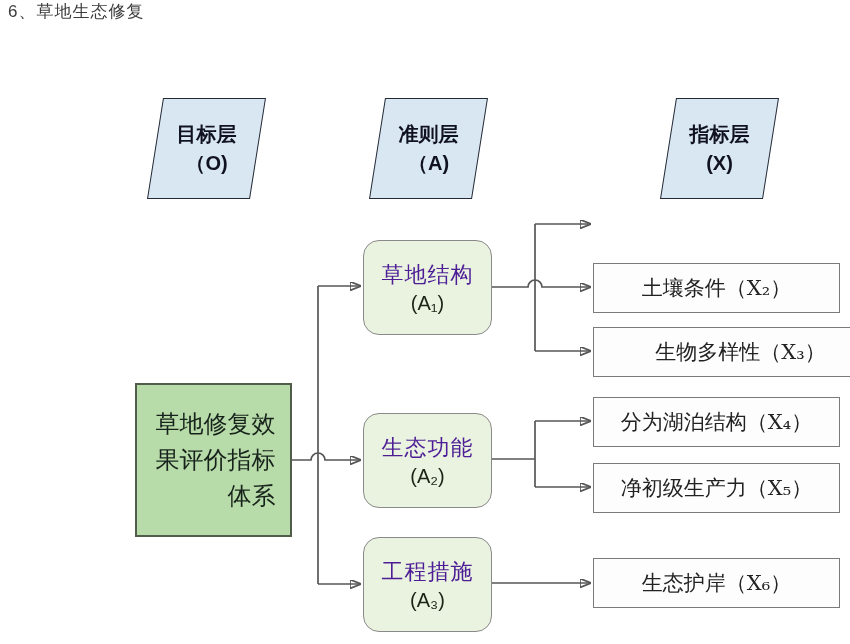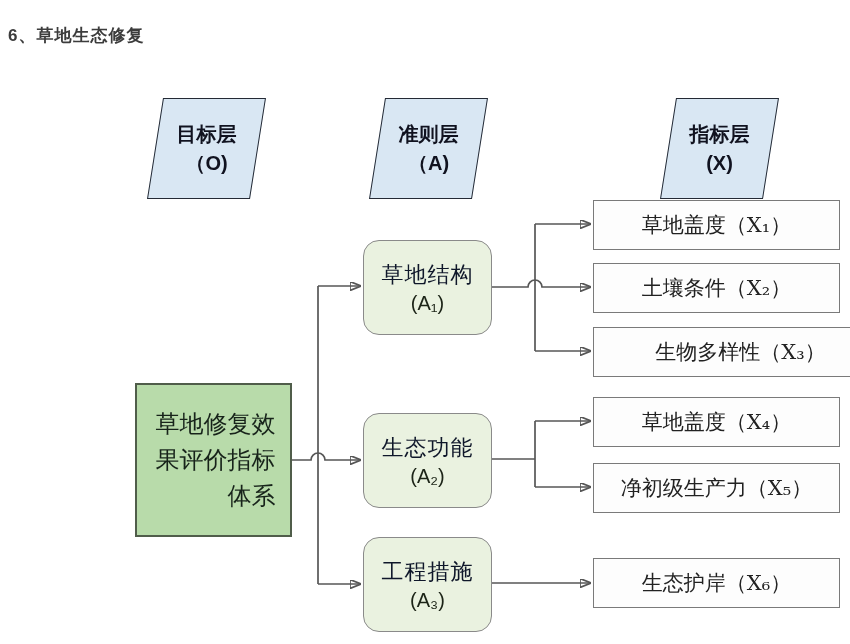--- a/index.html
+++ b/index.html
@@ -5,22 +5,22 @@
   html,body{margin:0;padding:0;background:#ffffff;}
   .stage{
     position:relative;
     width:850px;height:644px;
     background:#ffffff;
     font-family:"Liberation Sans","DejaVu Sans",sans-serif;
     overflow:hidden;
   }
   
   .heading1{
-    position:absolute;left:8px;top:24px;
-    font-size:17px;font-weight:bold;color:#3c3c3c;
+    position:absolute;left:8px;top:0;
+    font-size:17px;font-weight:normal;color:#3c3c3c;
     letter-spacing:1px;white-space:nowrap;
   }
   .heading2{
     position:absolute;left:30px;top:33px;
     font-size:17px;font-weight:bold;color:#3c3c3c;
     letter-spacing:1px;white-space:nowrap;
   }
   
   svg.wires{position:absolute;left:0;top:0;z-index:0;}
   svg.wires path{fill:none;stroke:#565656;stroke-width:1.7px;}
@@ -50,21 +50,21 @@
     font-size:24px;line-height:36px;color:#17231a;
     word-break:break-all;
   }
   
   .crit-box{
     position:absolute;left:363px;width:127px;height:93px;
     background:#eaf2e0;border:1.6px solid #8a8a8a;border-radius:16px;
     display:flex;flex-direction:column;align-items:center;justify-content:center;
     z-index:1;
   }
-  .crit-label{font-size:22px;color:#0f172a;line-height:30px;letter-spacing:1px;}
+  .crit-label{font-size:22px;color:#4c1d95;line-height:30px;letter-spacing:1px;}
   .crit-symbol{font-size:20px;color:#1c2417;line-height:26px;}
   
   .ind-box{
     position:absolute;left:593px;width:245px;height:48px;
     background:#fdfdfd;border:1.5px solid #7a7a7a;
     display:flex;align-items:center;justify-content:center;
     z-index:1;
   }
   .ind-text{
     font-family:"DejaVu Serif","Liberation Serif",serif;
@@ -135,31 +135,28 @@
   </div>
   <div class="crit-box" style="top:537px;">
     <span class="crit-label">工程措施</span>
     <span class="crit-symbol">(A₃)</span>
   </div>
   <div class="crit-box" style="top:413px;">
     <span class="crit-label">生态功能</span>
     <span class="crit-symbol">(A₂)</span>
   </div>
 
-  <div class="ind-box" style="top:200px;">
-    <span class="ind-text">草地盖度（X₁）</span>
-  </div>
   <div class="ind-box" style="top:263px;">
     <span class="ind-text">土壤条件（X₂）</span>
   </div>
   <div class="ind-box" style="top:327px;padding-left:24px;">
     <span class="ind-text">生物多样性（X₃）</span>
   </div>
   <div class="ind-box" style="top:397px;">
-    <span class="ind-text">草地盖度（X₄）</span>
+    <span class="ind-text">分为湖泊结构（X₄）</span>
   </div>
   <div class="ind-box" style="top:463px;">
     <span class="ind-text">净初级生产力（X₅）</span>
   </div>
   <div class="ind-box" style="top:558px;">
     <span class="ind-text">生态护岸（X₆）</span>
   </div>
 
 </div>
 

